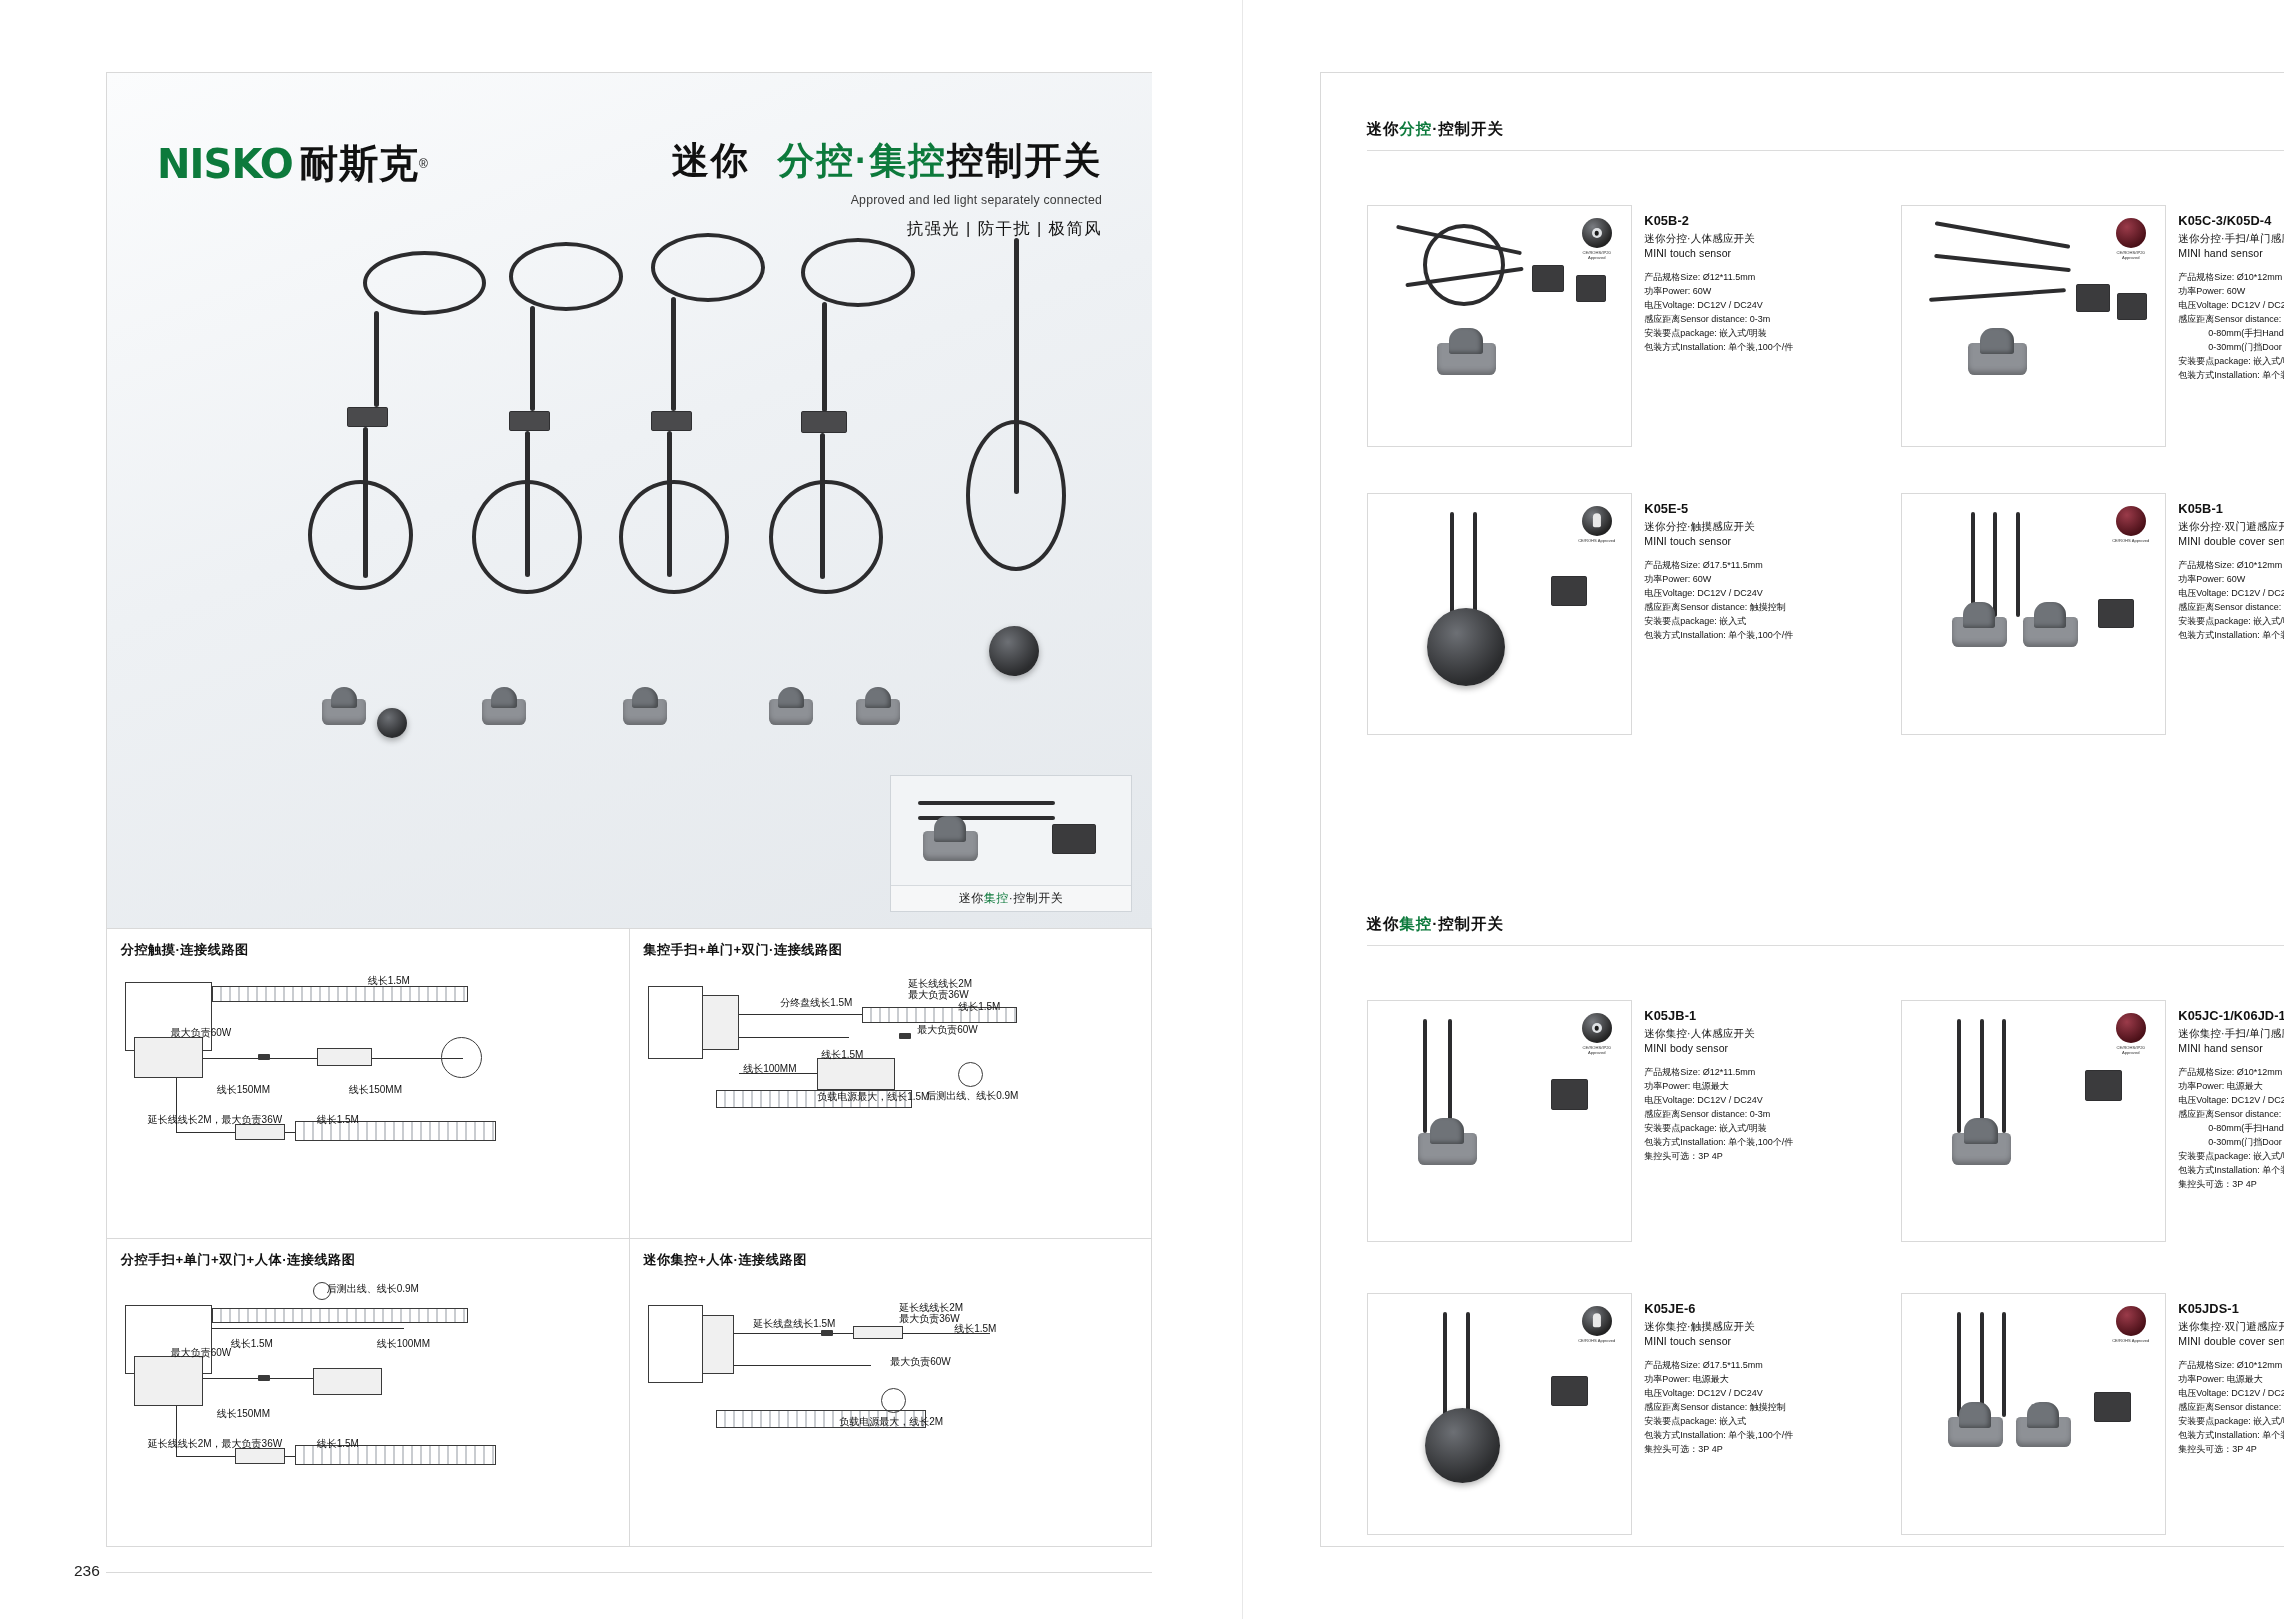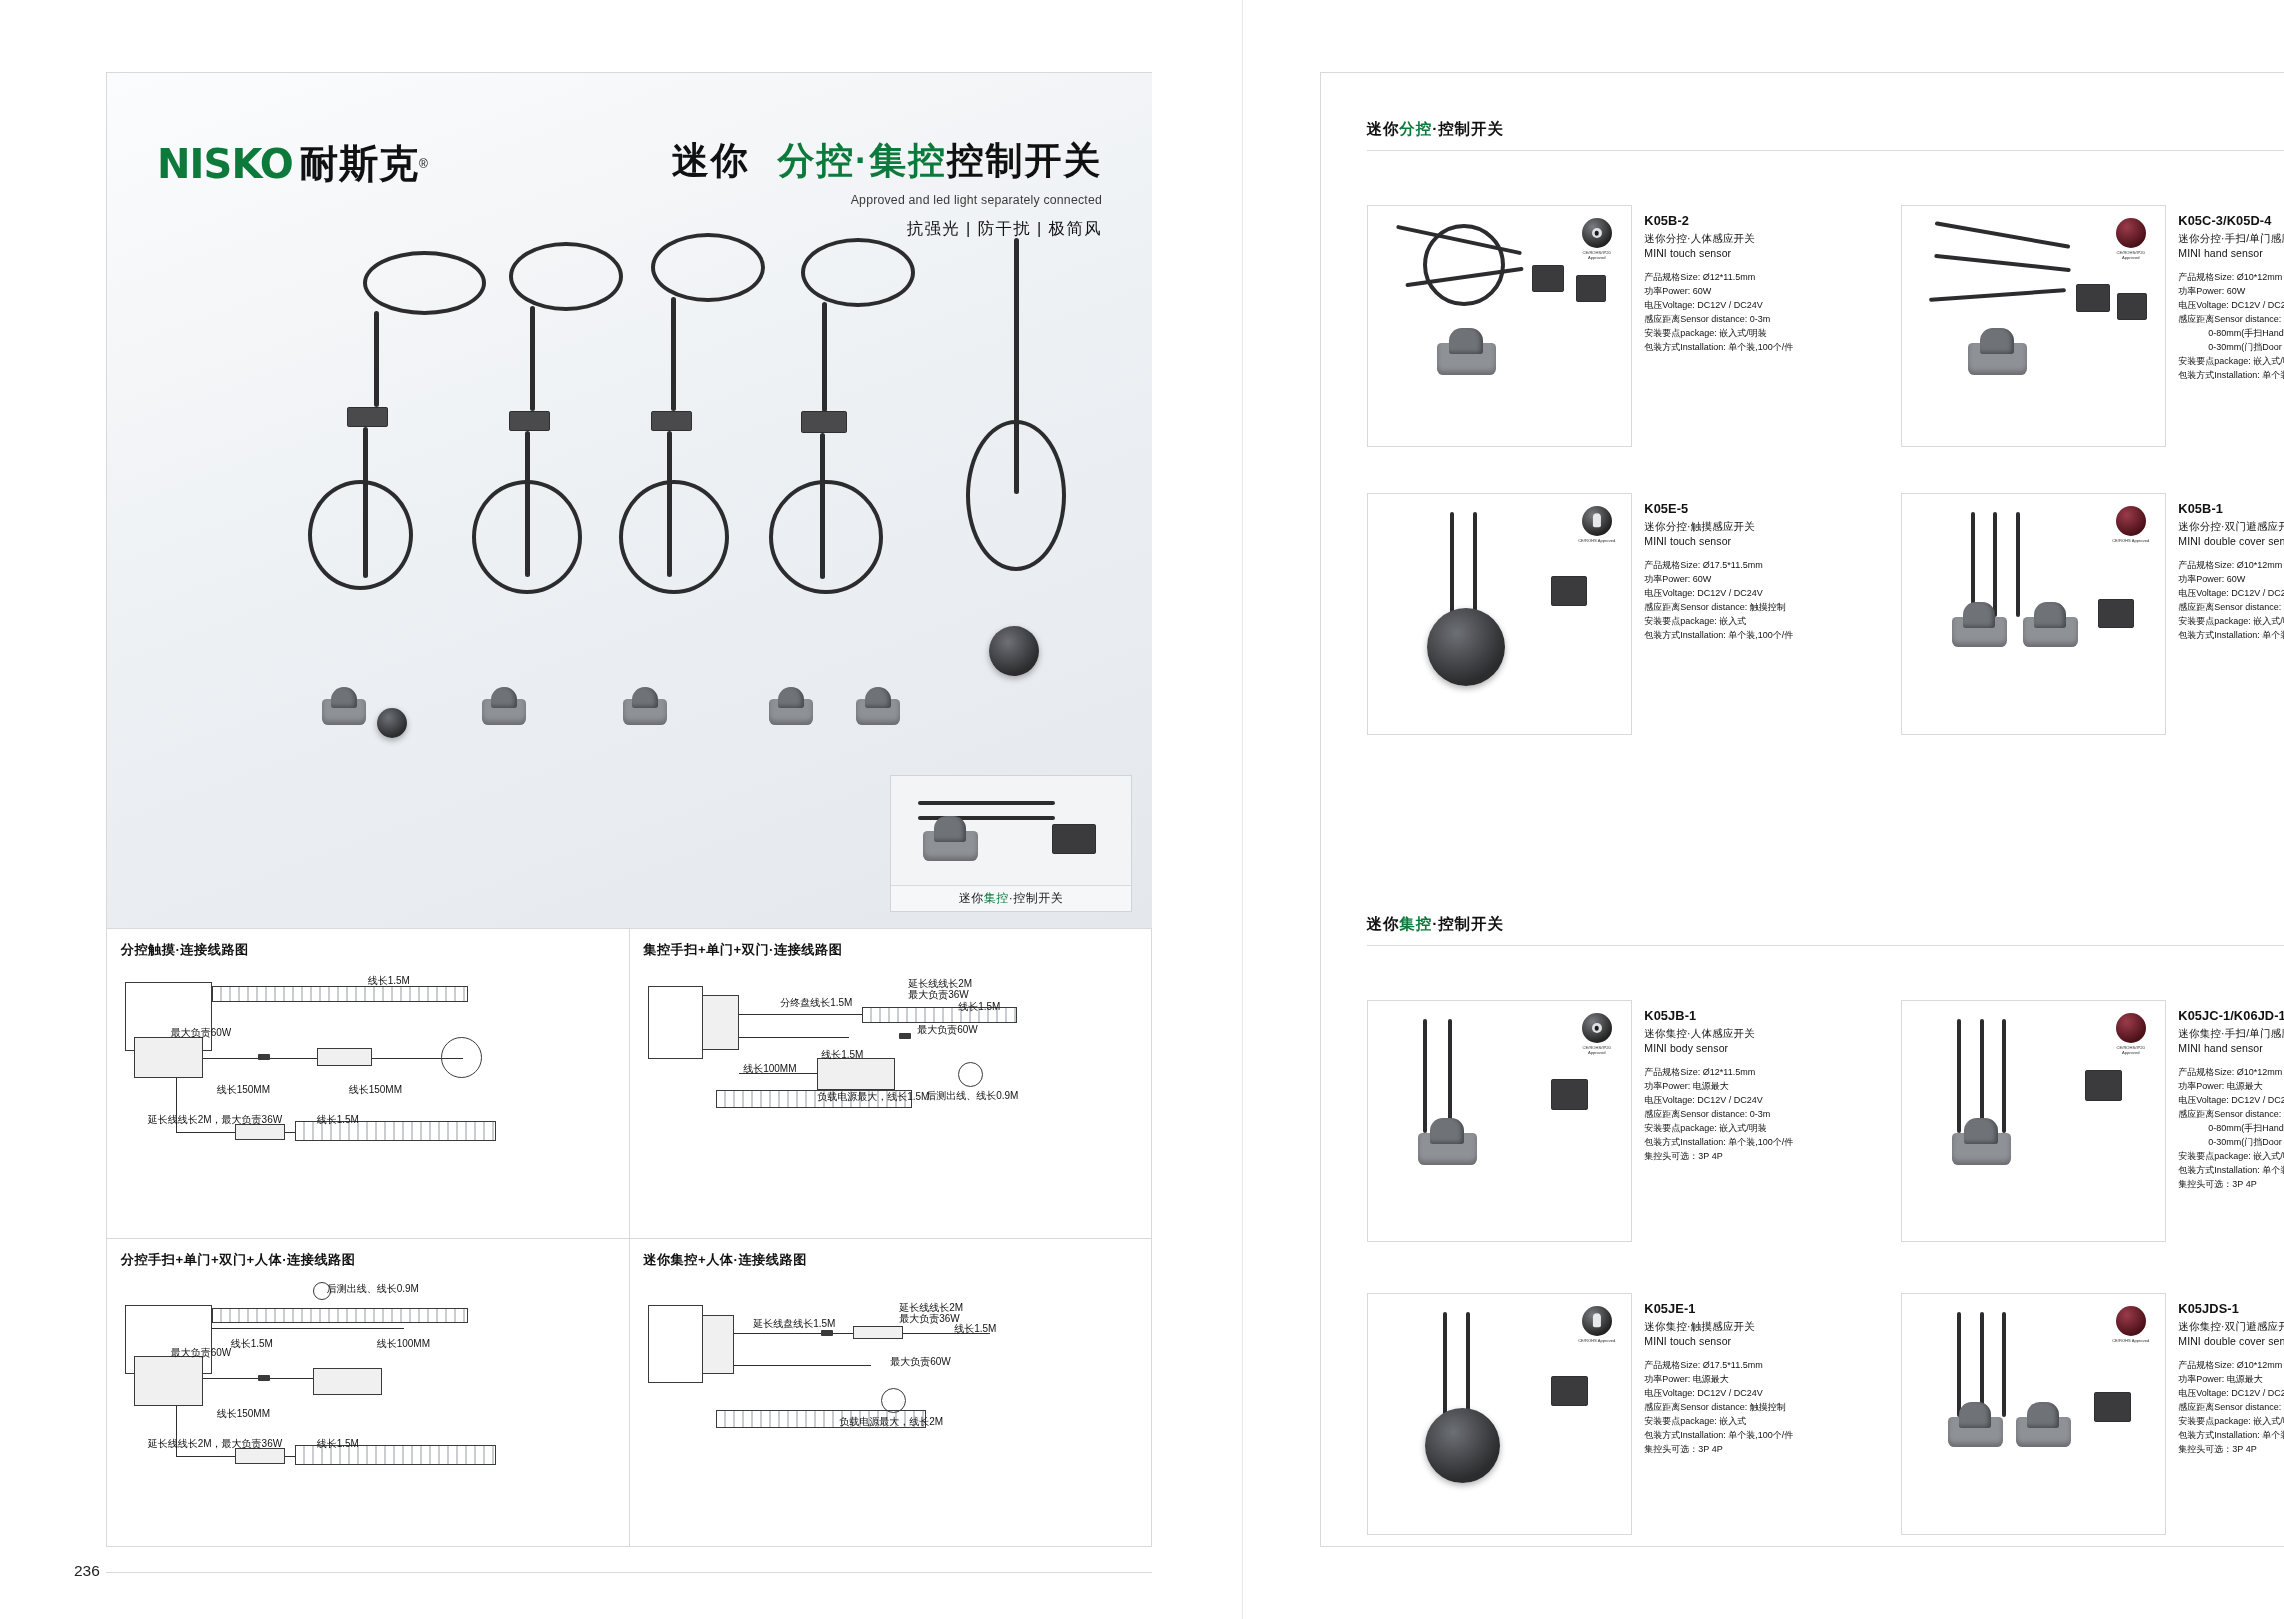--- a/index.html
+++ b/index.html
@@ -561,21 +561,21 @@
           <div class="cord" style="left:98px; top:18px; width:4.1px; height:107px;"></div>
           <div class="touch-disc" style="left:57px; top:114px; width:75px; height:75px;"></div>
           <div class="module-box" style="left:183px; top:82px; width:37px; height:30px; background:#3b3b3d;"></div>
           <div class="badge">
             <div class="badge-dot hand"></div>
             <div class="badge-txt">CE/ROHS
 Approved</div>
           </div>
         </div>
         <div class="prod-info">
-          <div class="prod-code">K05JE-1</div>
+          <div class="prod-code">K05JE-6</div>
           <div class="prod-cn">迷你集控·触摸感应开关</div>
           <div class="prod-en">MINI touch sensor</div>
           <div class="prod-specs">
             <div>产品规格Size: Ø17.5*11.5mm</div>
             <div>功率Power: 电源最大</div>
             <div>电压Voltage: DC12V / DC24V</div>
             <div>感应距离Sensor distance: 触摸控制</div>
             <div>安装要点package: 嵌入式</div>
             <div>包装方式Installation: 单个装,100个/件</div>
             <div>集控头可选：3P 4P</div>

